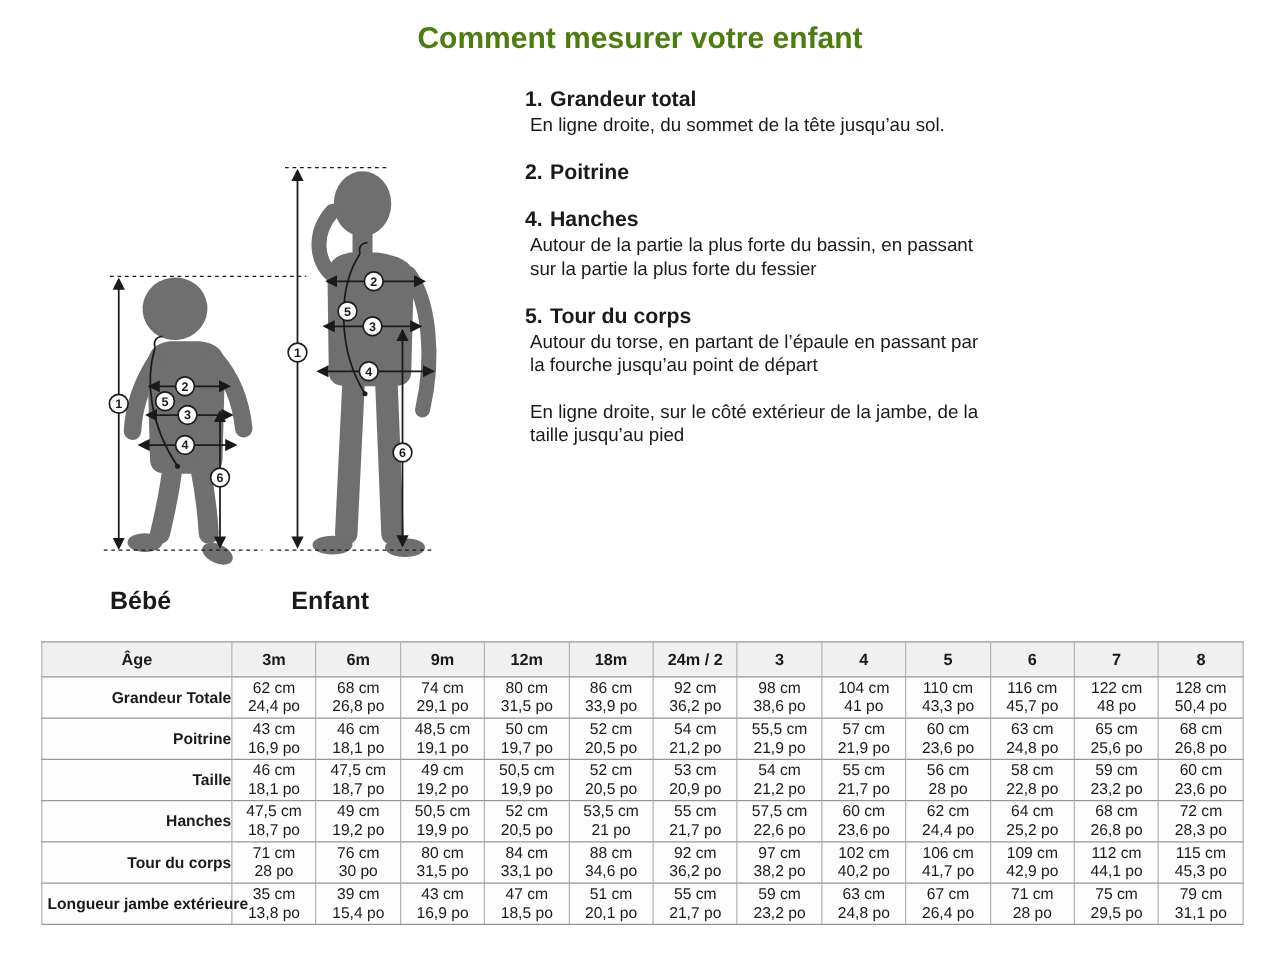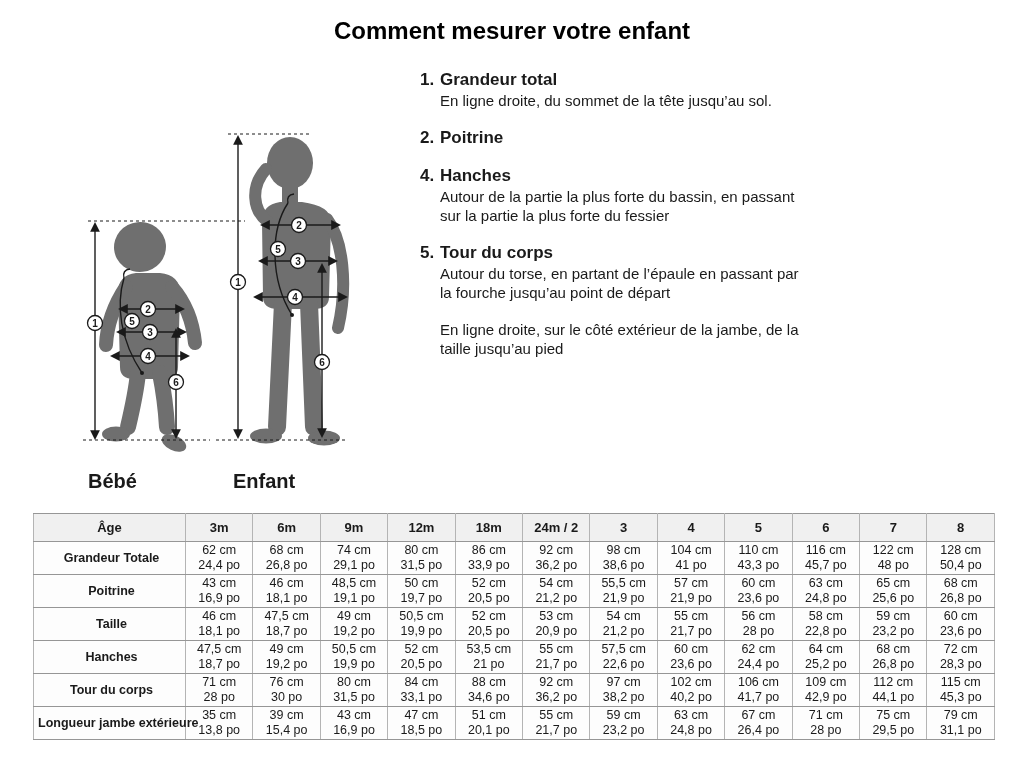--- a/index.html
+++ b/index.html
@@ -22,21 +22,21 @@
     overflow: hidden;
   }
   .page-title {
     position: absolute;
     top: 17px;
     left: 0;
     width: 1024px;
     text-align: center;
     font-size: 24px;
     font-weight: bold;
-    color: #000000;
+    color: #4d7c0f;
   }
   
   .diagram {
     position: absolute;
     left: 50px;
     top: 125px;
     width: 370px;
     height: 380px;
   }
   .sil { fill: var(--silhouette); }
@@ -71,21 +71,21 @@
   }
   .instr-item { margin-bottom: 18px; }
   .instr-head {
     font-size: 17px;
     font-weight: bold;
     line-height: 20px;
     margin-bottom: 1px;
   }
   .instr-num { display: inline-block; width: 20px; }
   .instr-desc {
-    margin-left: 20px;
+    margin-left: 4px;
     font-size: 15px;
     line-height: 19px;
     white-space: pre-line;
   }
   
   .size-table-wrap {
     position: absolute;
     left: 33px;
     top: 513px;
     width: 962px;
@@ -110,21 +110,21 @@
   table.size-table thead th {
     background: var(--header-bg);
     font-size: 13px;
     font-weight: bold;
     text-align: center;
   }
   table.size-table th.age-col { width: 152px; }
   table.size-table tbody th.row-label {
     font-size: 12.5px;
     font-weight: bold;
-    text-align: center;
+    text-align: right;
     padding-left: 4px;
     background: var(--cell-bg);
     white-space: nowrap;
   }
   table.size-table td {
     text-align: center;
     font-size: 12.5px;
     line-height: 15px;
   }
 </style>

